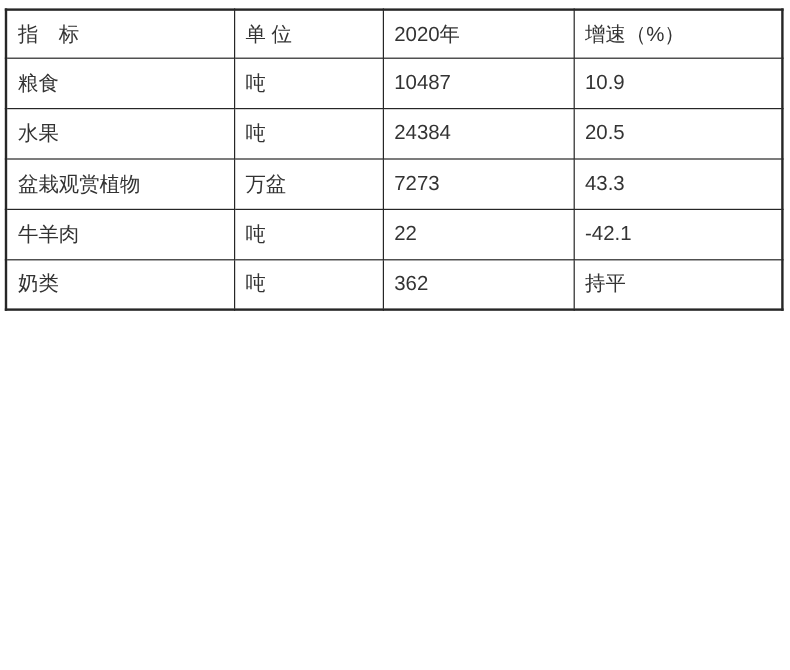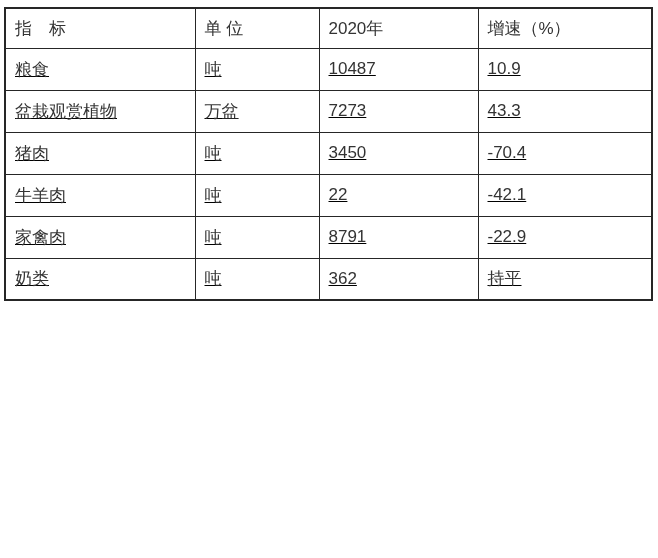--- a/index.html
+++ b/index.html
@@ -29,21 +29,21 @@
     font-size: 17px;
     font-weight: 400;
     color: #333333;
     text-align: left;
     vertical-align: middle;
     padding: 0 4px 0 9px;
     white-space: nowrap;
     overflow: hidden;
   }
   table.stats thead tr { height: 40px; }
-  table.stats tbody tr { height: 42px; text-decoration: underline; }
+  table.stats tbody tr { height: 42px; }
   col.c-indicator { width: 190px; }
   col.c-unit      { width: 124px; }
   col.c-value     { width: 159px; }
   col.c-growth    { width: 174px; }
 </style>
 </head>
 <body>
 
 <table class="stats">
   <colgroup>
@@ -61,42 +61,36 @@
       </tr>
   </thead>
   <tbody>
       <tr>
         <td>粮食</td>
         <td>吨</td>
         <td>10487</td>
         <td>10.9</td>
       </tr>
       <tr>
+        <td>水果</td>
+        <td>吨</td>
+        <td>24384</td>
+        <td>20.5</td>
+      </tr>
+      <tr>
         <td>盆栽观赏植物</td>
         <td>万盆</td>
         <td>7273</td>
         <td>43.3</td>
       </tr>
       <tr>
-        <td>猪肉</td>
-        <td>吨</td>
-        <td>3450</td>
-        <td>-70.4</td>
-      </tr>
-      <tr>
         <td>牛羊肉</td>
         <td>吨</td>
         <td>22</td>
         <td>-42.1</td>
-      </tr>
-      <tr>
-        <td>家禽肉</td>
-        <td>吨</td>
-        <td>8791</td>
-        <td>-22.9</td>
       </tr>
       <tr>
         <td>奶类</td>
         <td>吨</td>
         <td>362</td>
         <td>持平</td>
       </tr>
     </tbody>
 </table>
 

